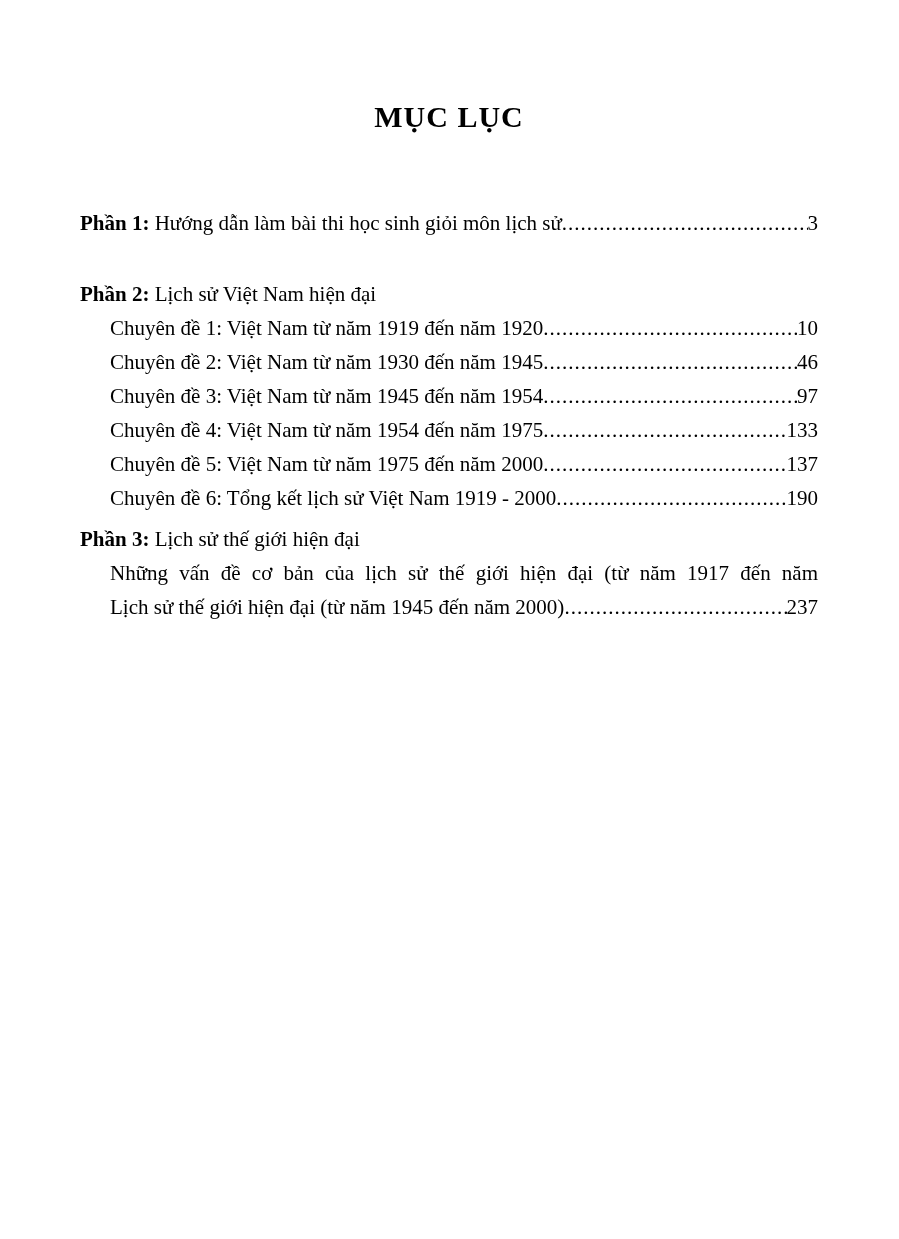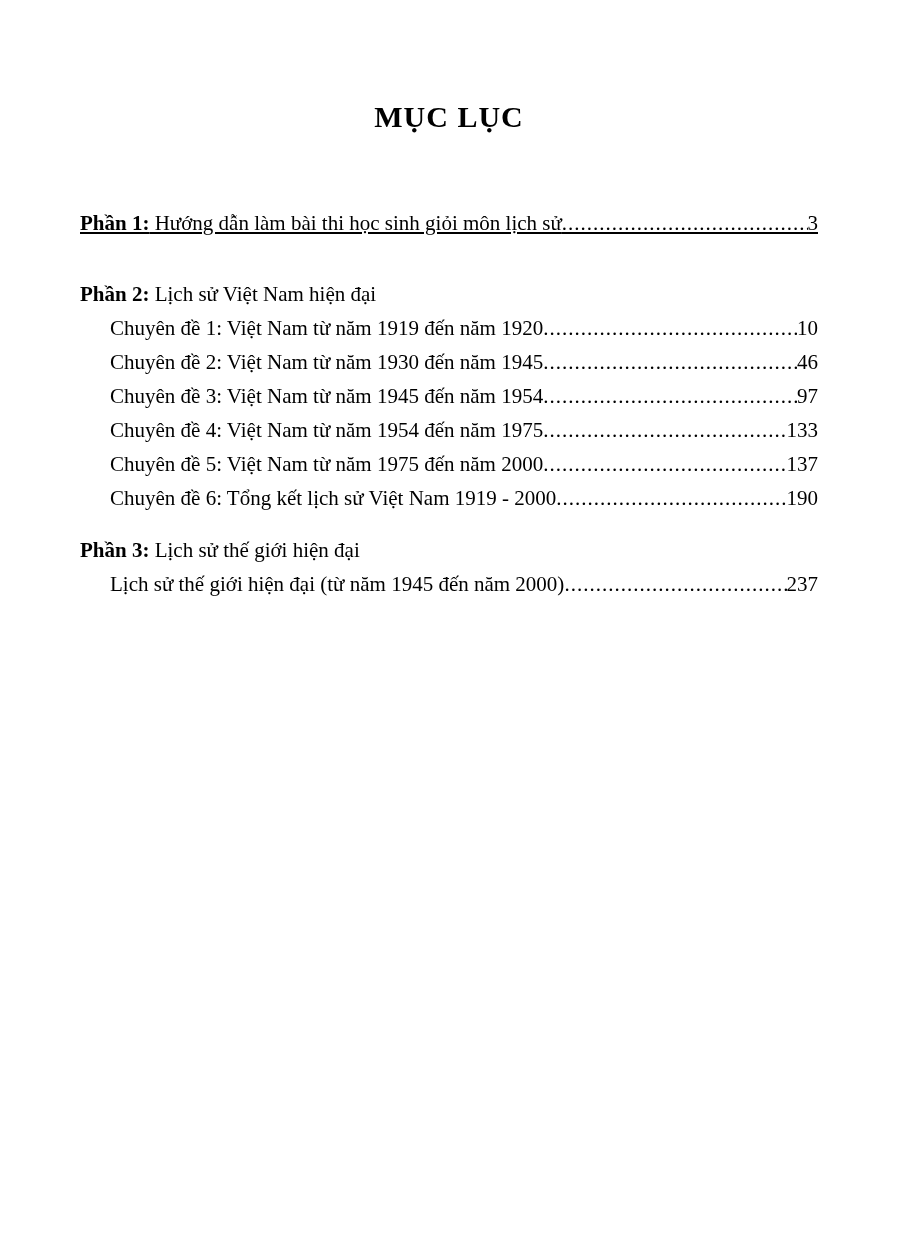--- a/index.html
+++ b/index.html
@@ -26,23 +26,23 @@
     font-weight: bold;
     letter-spacing: 1px;
     line-height: 34px;
   }
   .row {
     display: flex;
     align-items: baseline;
     line-height: 34px;
     white-space: nowrap;
   }
-  .row-part1 { margin-top: 72px; text-decoration: underline; }
+  .row-part1 { margin-top: 72px; }
   .row-part2-head { margin-top: 37px; }
-  .row-part3-head { margin-top: 18px; }
+  .row-part3-head { margin-top: 7px; }
   .label { font-weight: bold; }
   .indent { padding-left: 30px; justify-content: center; }
   .leader {
     flex: 1 1 auto;
     overflow: hidden;
     white-space: nowrap;
     min-width: 10px;
   }
   .leader::after {
     content: "....................................................................................................................................................................";
@@ -106,20 +106,21 @@
     <div class="row indent">
       <span>Chuyên đề 6: Tổng kết lịch sử Việt Nam 1919 - 2000</span>
       <span class="leader"></span>
       <span class="pagenum">190</span>
     </div>
 
     <div class="row row-part3-head">
       <span><b class="label">Phần 3:</b><span> Lịch sử thế giới hiện đại</span></span>
     </div>
 
+    <div class="justified-line">Những vấn đề cơ bản của lịch sử thế giới hiện đại (từ năm 1917 đến năm</div>
 
 
     <div class="row indent">
       <span>Lịch sử thế giới hiện đại (từ năm 1945 đến năm 2000) </span>
       <span class="leader"></span>
       <span class="pagenum">237</span>
     </div>
 
   </div>
 </div>

